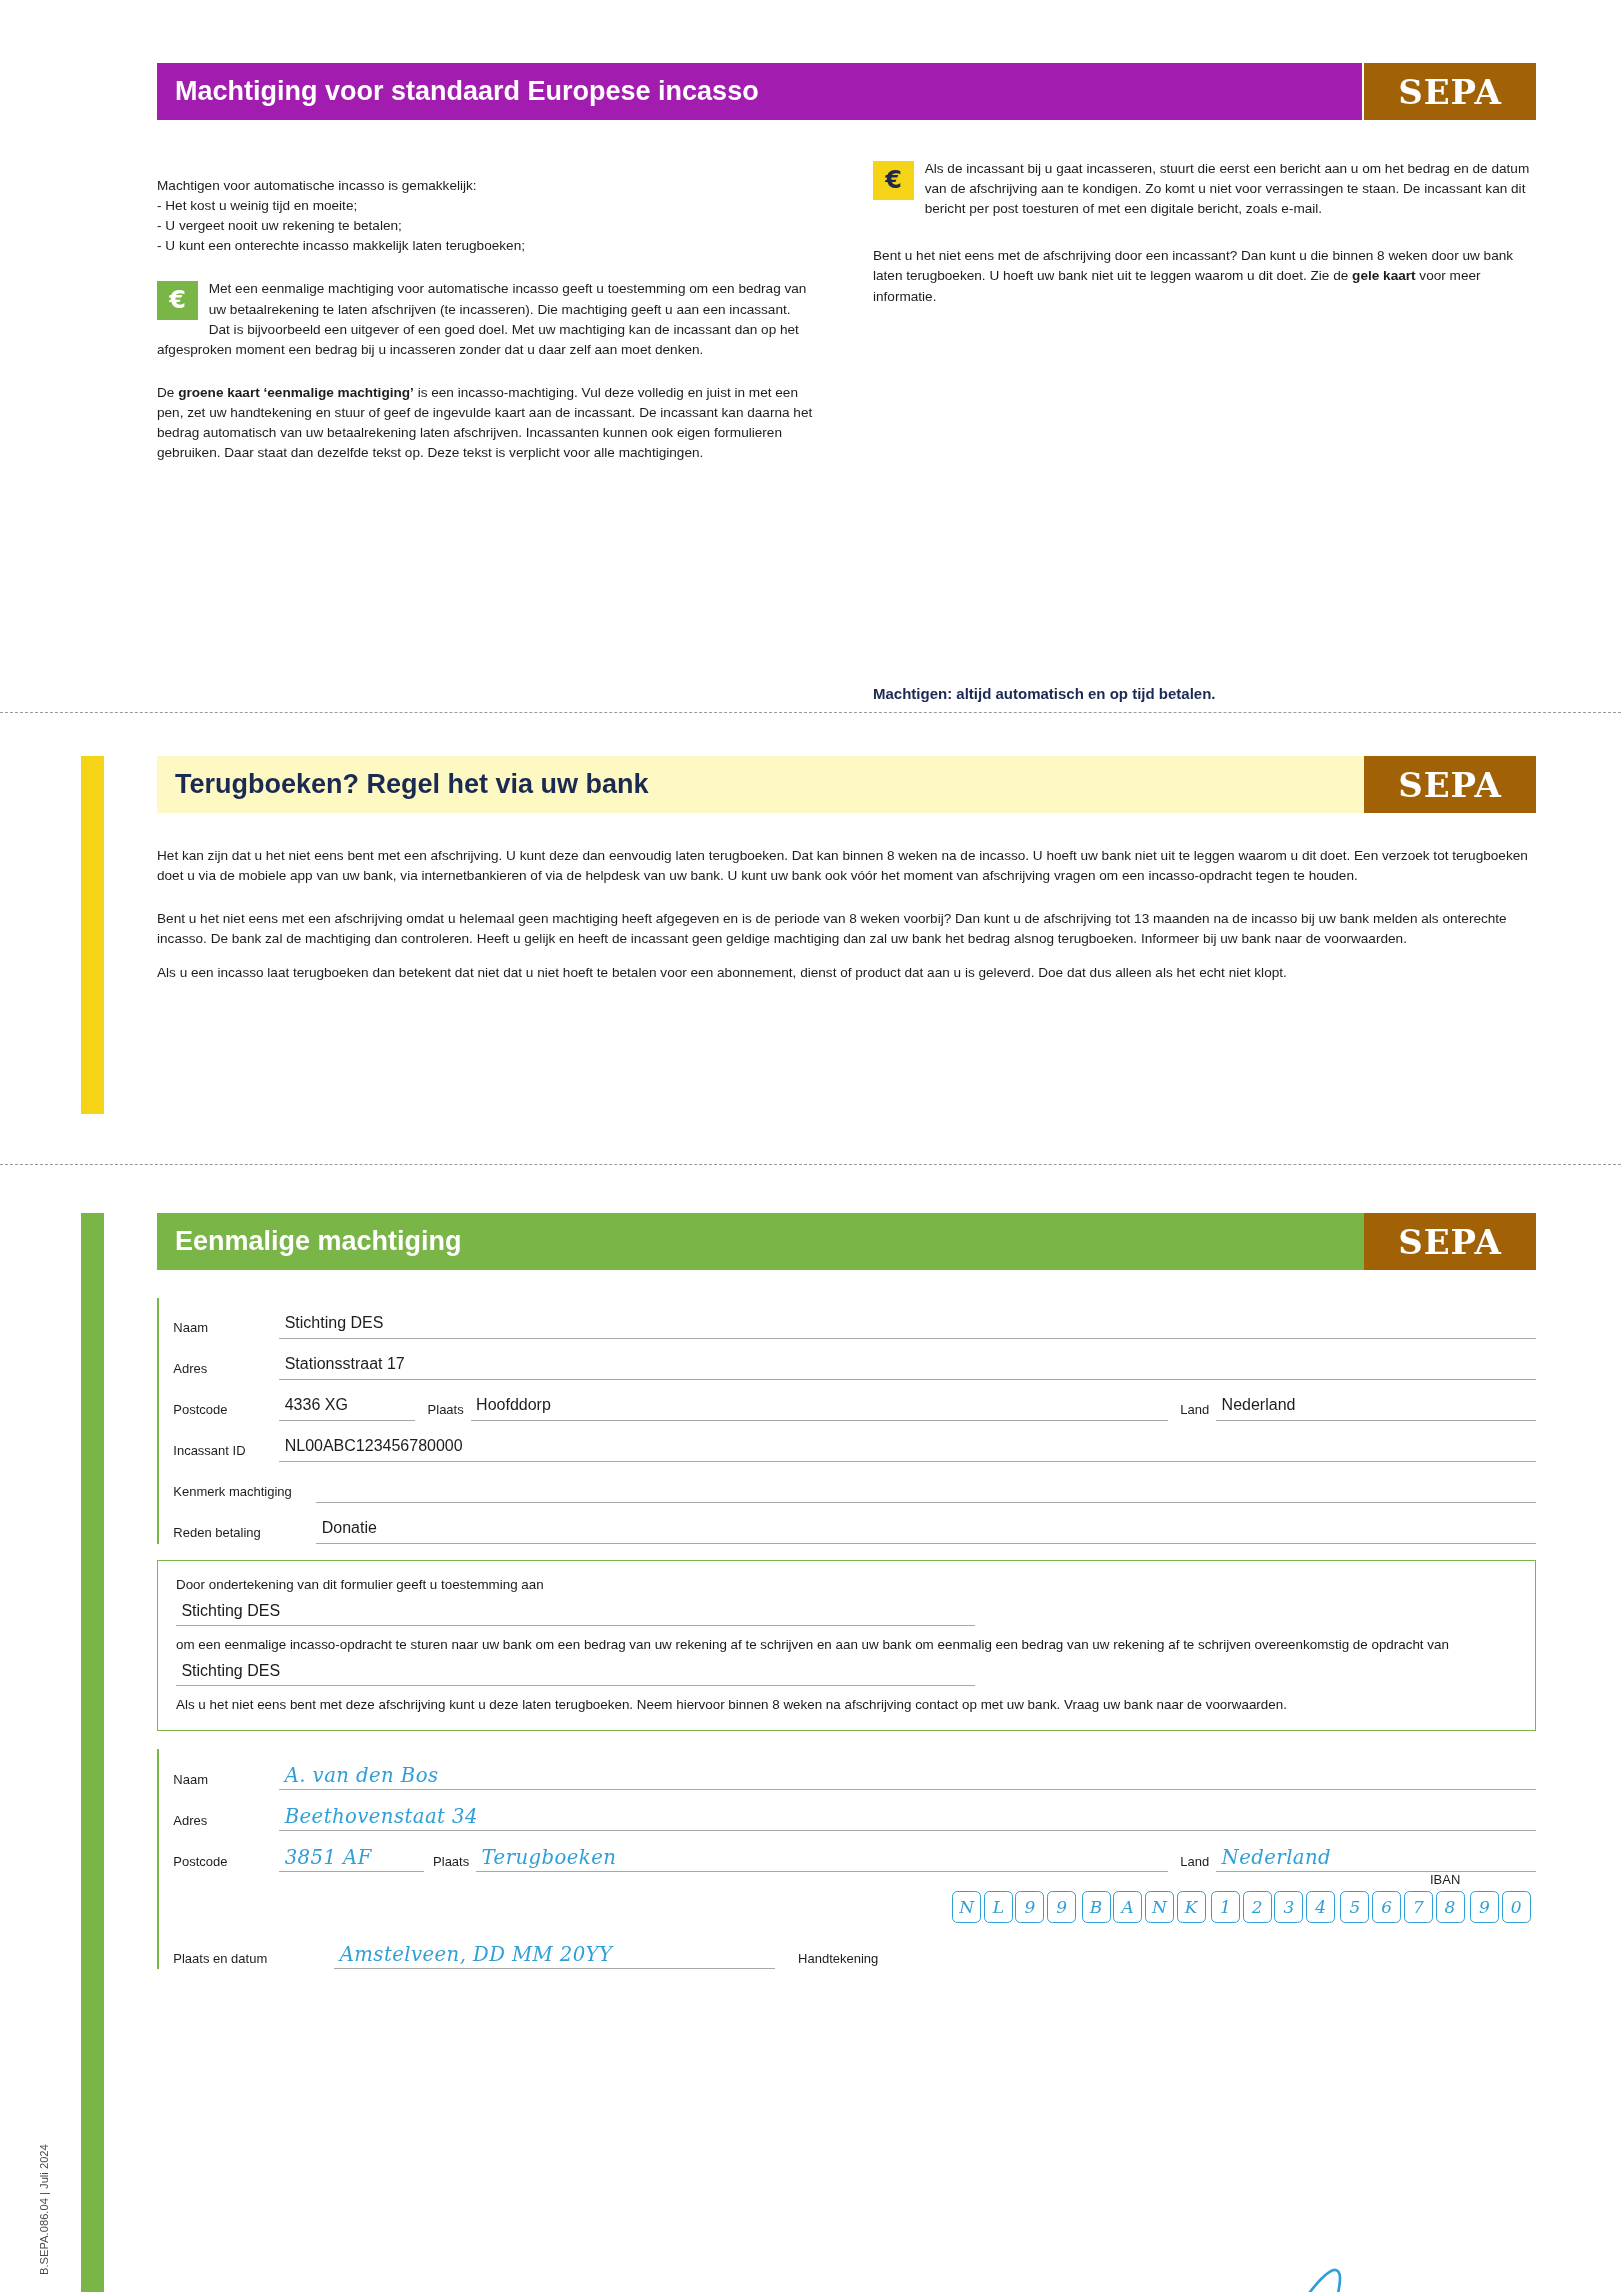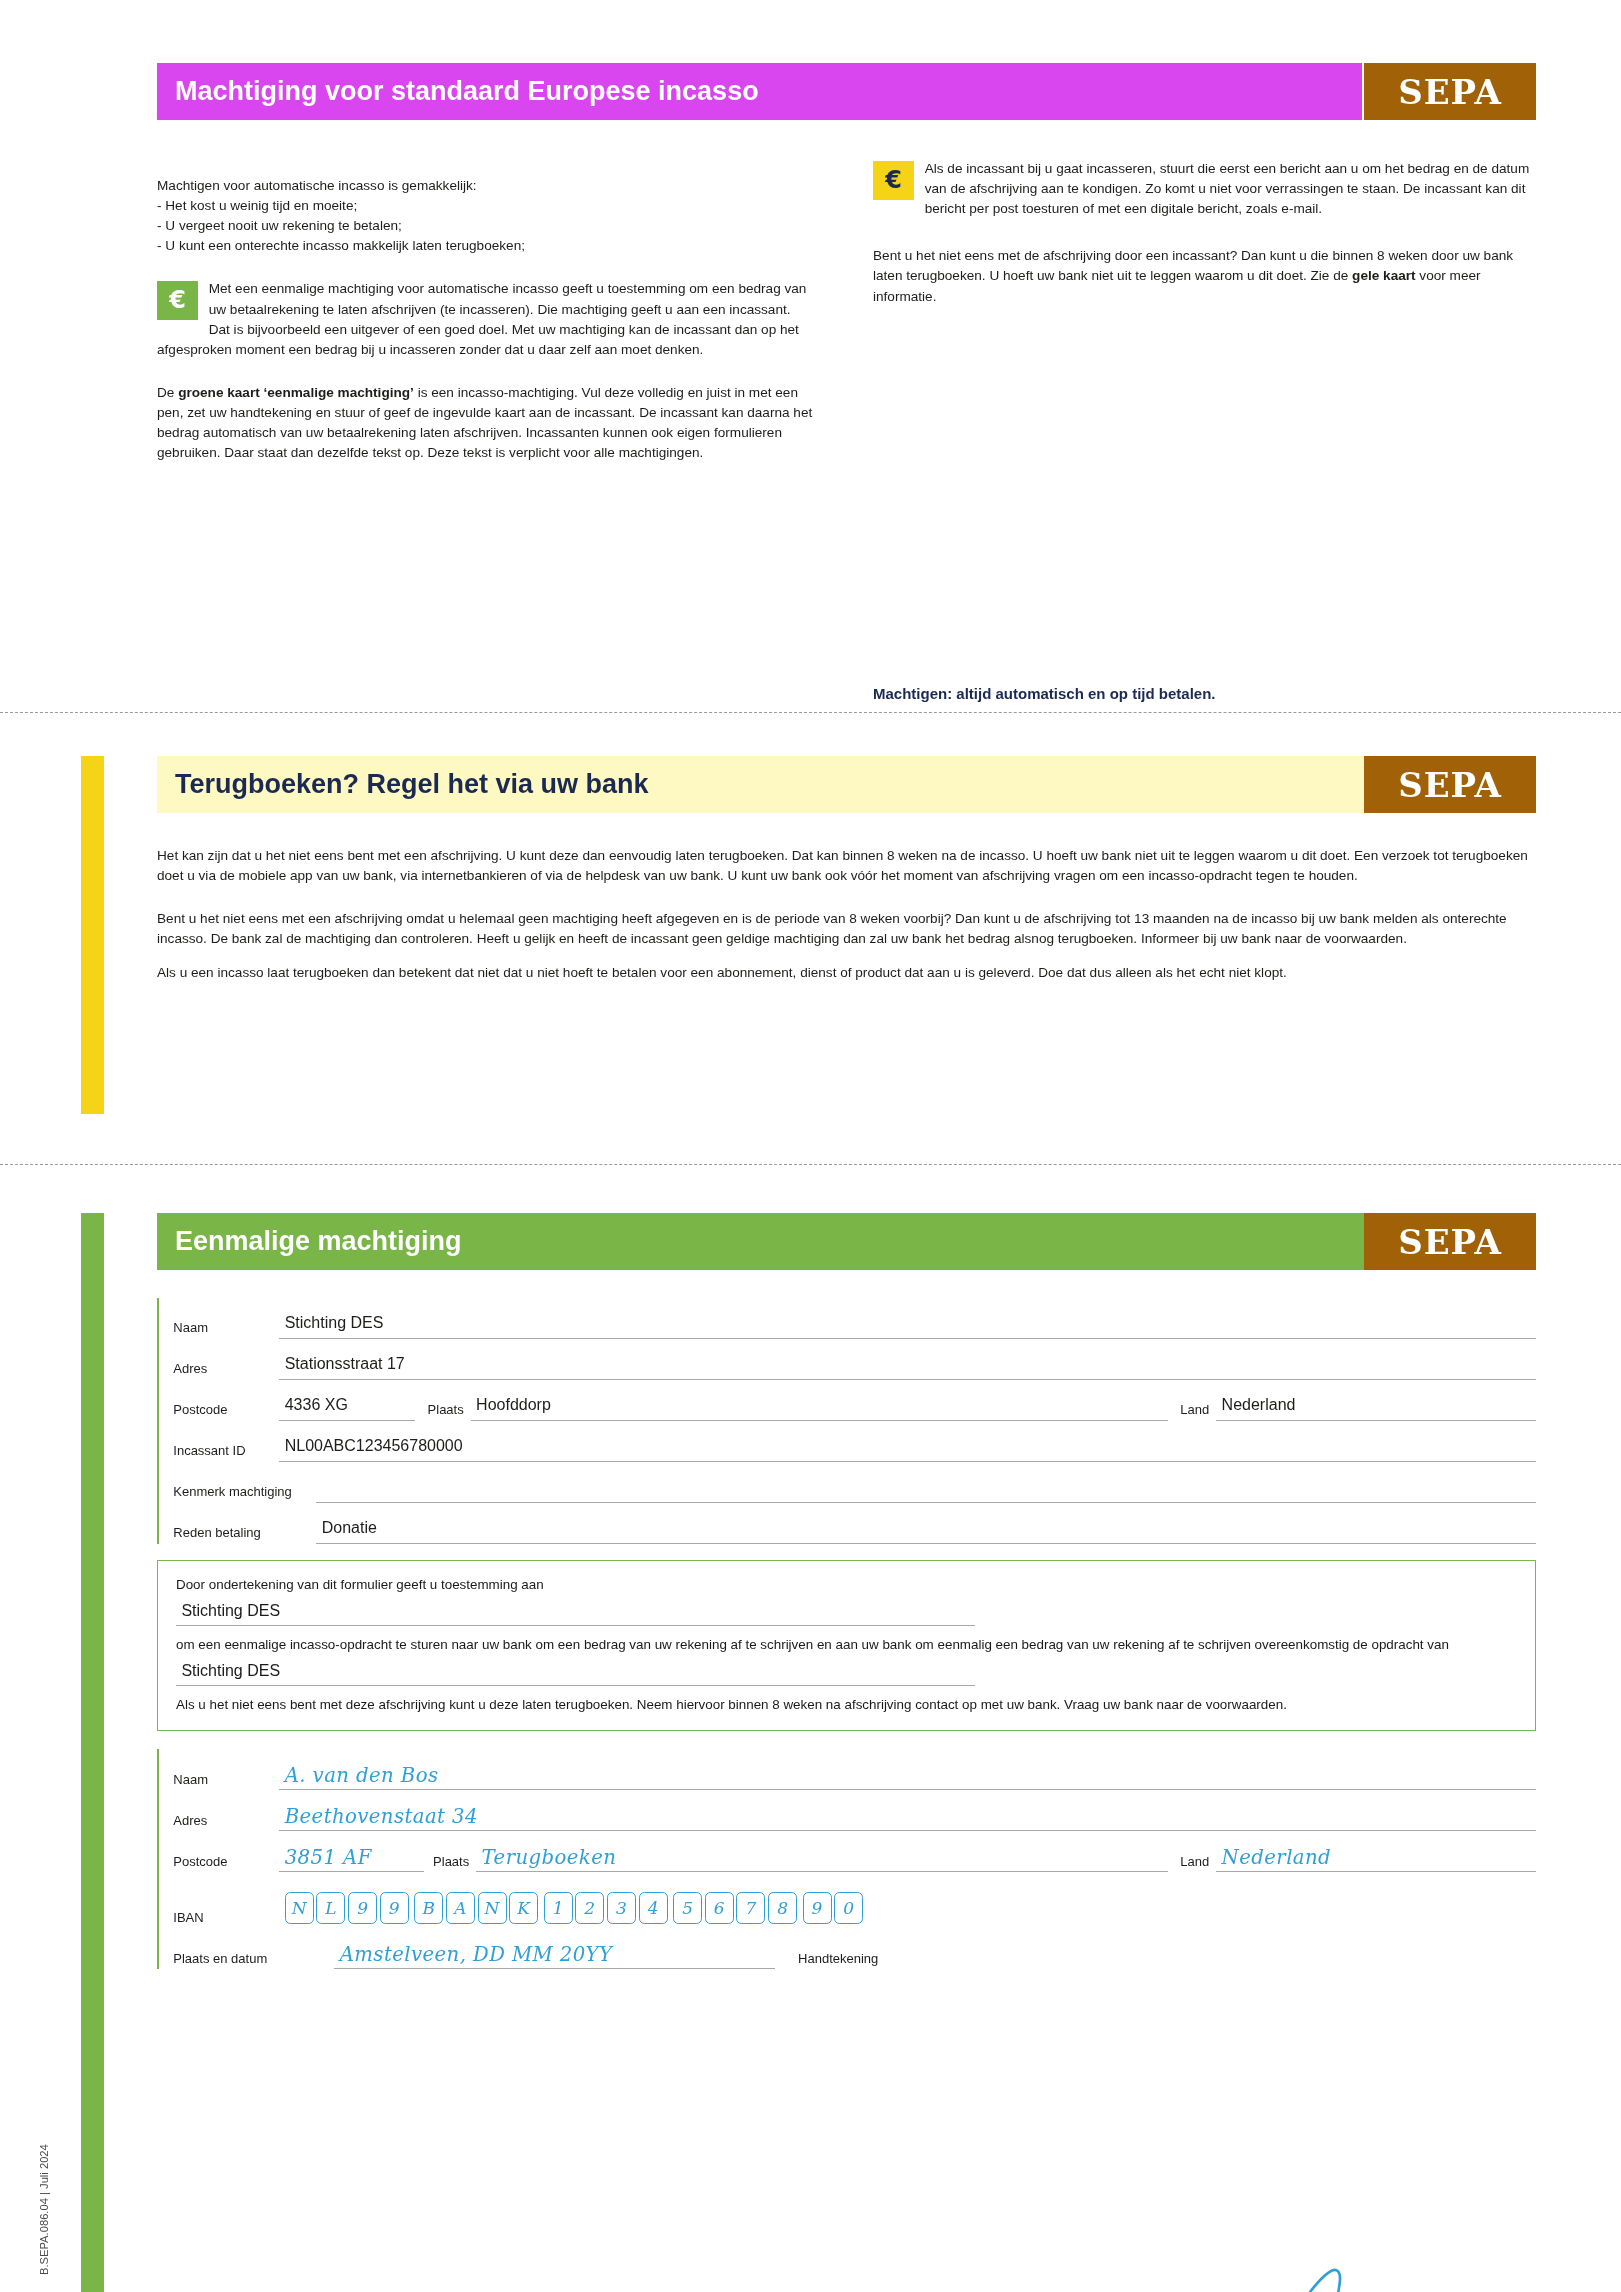--- a/index.html
+++ b/index.html
@@ -78,21 +78,21 @@
     width: 100%;
   }
 
   
   #sec1 {
     position: absolute;
     left: 0; top: 0;
     width: 1621px;
   }
   #sec1 .band { position: absolute; left: 157px; top: 63px; width: 1379px; height: 57px; }
-  #sec1 .band .band-title { background: #d946ef; }
+  #sec1 .band .band-title { background: #a21caf; }
   #sec1 .sepa-logo { width: 172px; font-size: 34px; border-left: 2.7px solid #ffffff; }
 
   .col-left {
     position: absolute;
     left: 157px;
     top: 176px;
     width: 658px;
   }
   .col-right {
     position: absolute;
@@ -372,21 +372,21 @@
         </div>
         <div class="frow">
           <div class="flabel lbl-w">Postcode</div>
           <div class="fline hand" style="flex:0 0 134px;">3851 AF</div>
           <div class="flabel" style="margin-left:9px;">Plaats</div>
           <div class="fline hand w-label">Terugboeken</div>
           <div class="flabel" style="margin-left:12.5px;">Land</div>
           <div class="fline hand w-label" style="flex:0 0 309px;">Nederland</div>
         </div>
 
-        <div class="frow" style="height:56px;">
+        <div class="frow" style="height:56px;flex-direction:column;">
           <div class="flabel lbl-w">IBAN</div>
           <div class="fline" style="border-bottom:none;">
             <div class="iban-boxes" id="iban-boxes">
                 <div class="iban-group">
                   <div class="iban-cell">N</div>
                   <div class="iban-cell">L</div>
                   <div class="iban-cell">9</div>
                   <div class="iban-cell">9</div>
                 </div>
                 <div class="iban-group">

